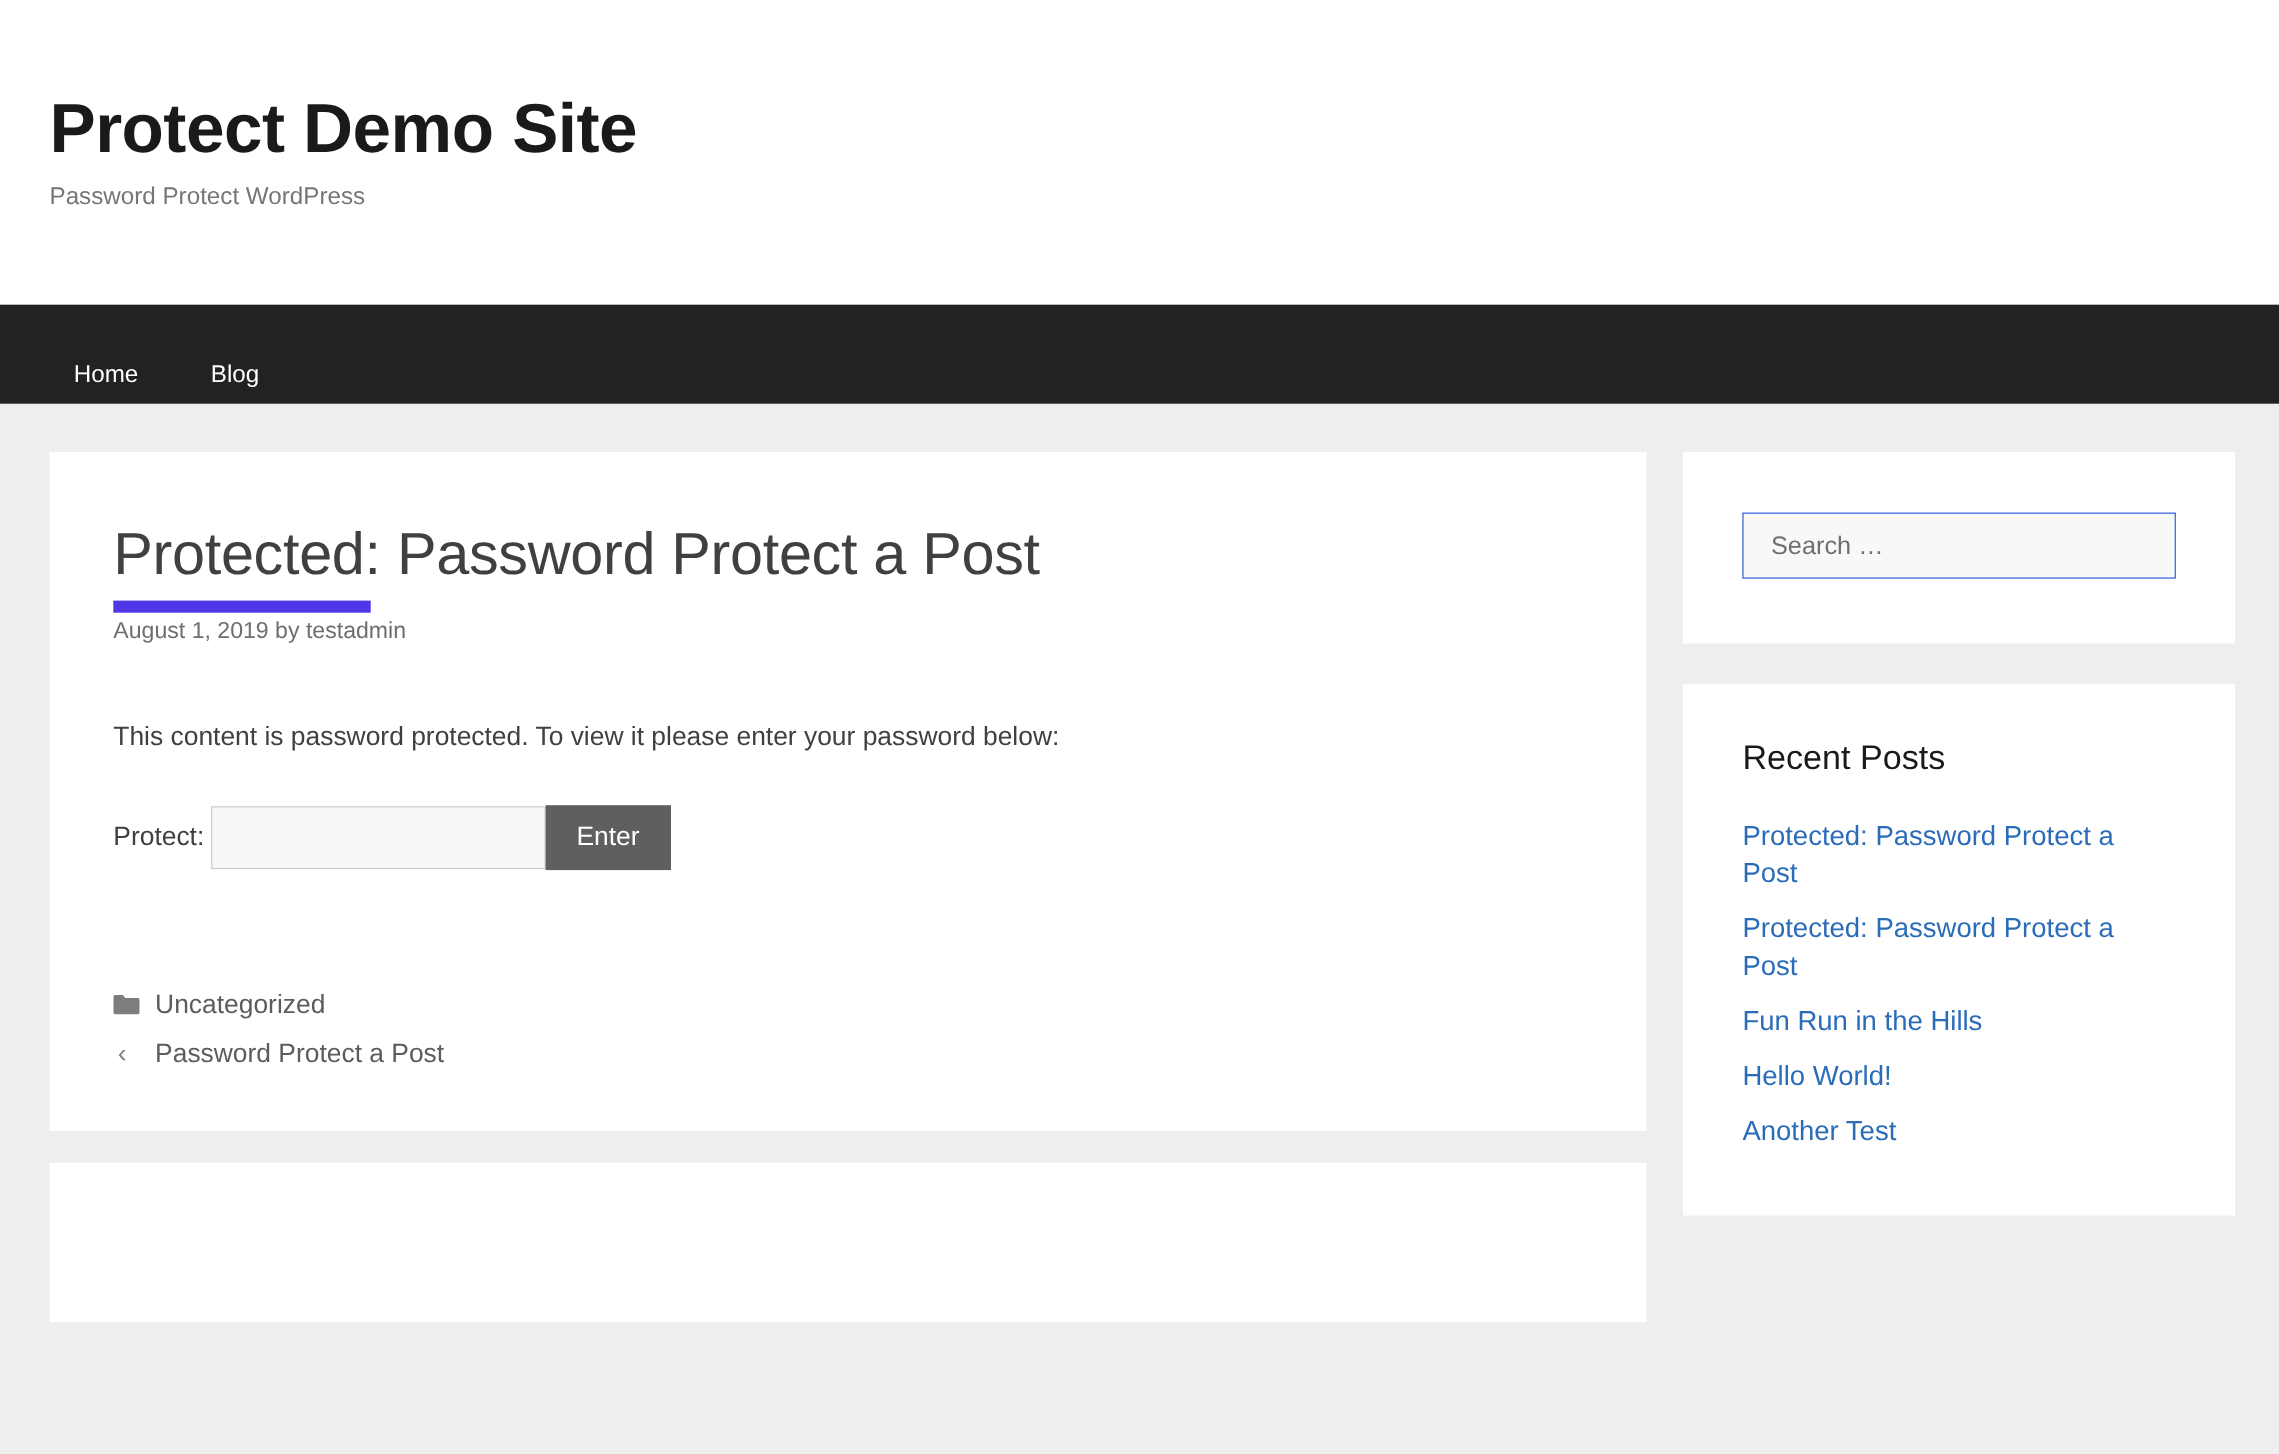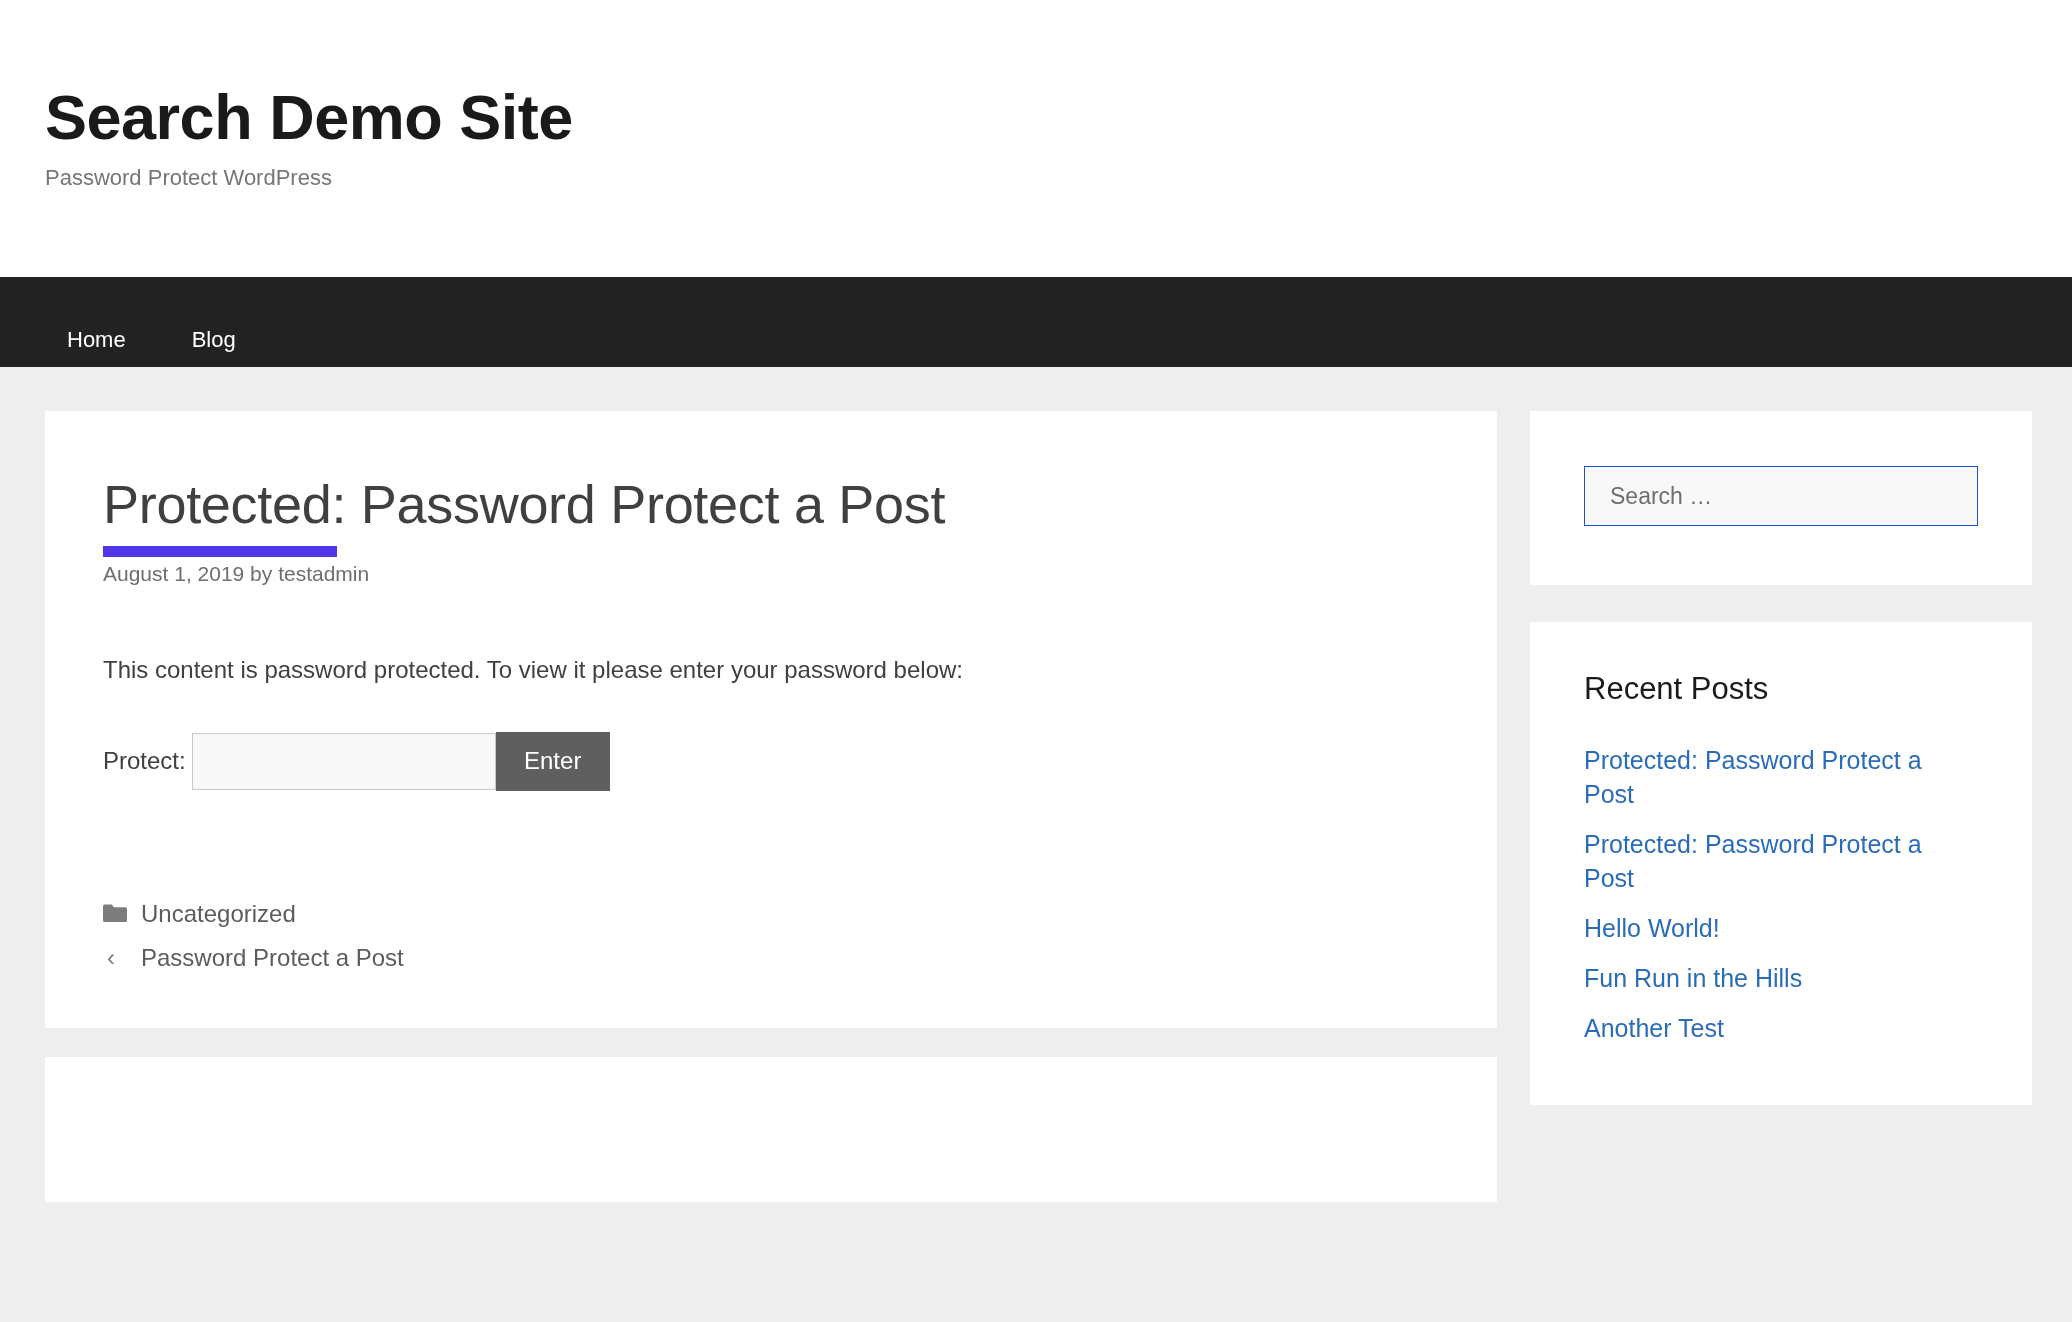--- a/index.html
+++ b/index.html
@@ -240,21 +240,21 @@
     text-decoration: none;
     font-size: 25px;
     line-height: 1.36;
     display: inline;
   }
 </style>
 </head>
 <body>
 
 <header class="site-header">
-  <h1 class="site-title">Search Demo Site</h1>
+  <h1 class="site-title">Protect Demo Site</h1>
   <p class="site-tagline">Password Protect WordPress</p>
 </header>
 
 <nav class="site-nav">
   <ul class="nav-list">
     <li class="nav-item">
       <a href="#" class="nav-link">Home</a>
     </li>
     <li class="nav-item">
       <a href="#" class="nav-link">Blog</a>
@@ -316,24 +316,24 @@
     <section class="widget widget-recent">
       <h2 class="widget-title">Recent Posts</h2>
       <ul class="recent-list">
         <li class="recent-item">
           <a href="#" class="recent-link">Protected: Password Protect a Post</a>
         </li>
         <li class="recent-item">
           <a href="#" class="recent-link">Protected: Password Protect a Post</a>
         </li>
         <li class="recent-item">
+          <a href="#" class="recent-link">Fun Run in the Hills</a>
+        </li>
+        <li class="recent-item">
           <a href="#" class="recent-link">Hello World!</a>
-        </li>
-        <li class="recent-item">
-          <a href="#" class="recent-link">Fun Run in the Hills</a>
         </li>
         <li class="recent-item">
           <a href="#" class="recent-link">Another Test</a>
         </li>
       </ul>
     </section>
 
   </aside>
 
 </div>

